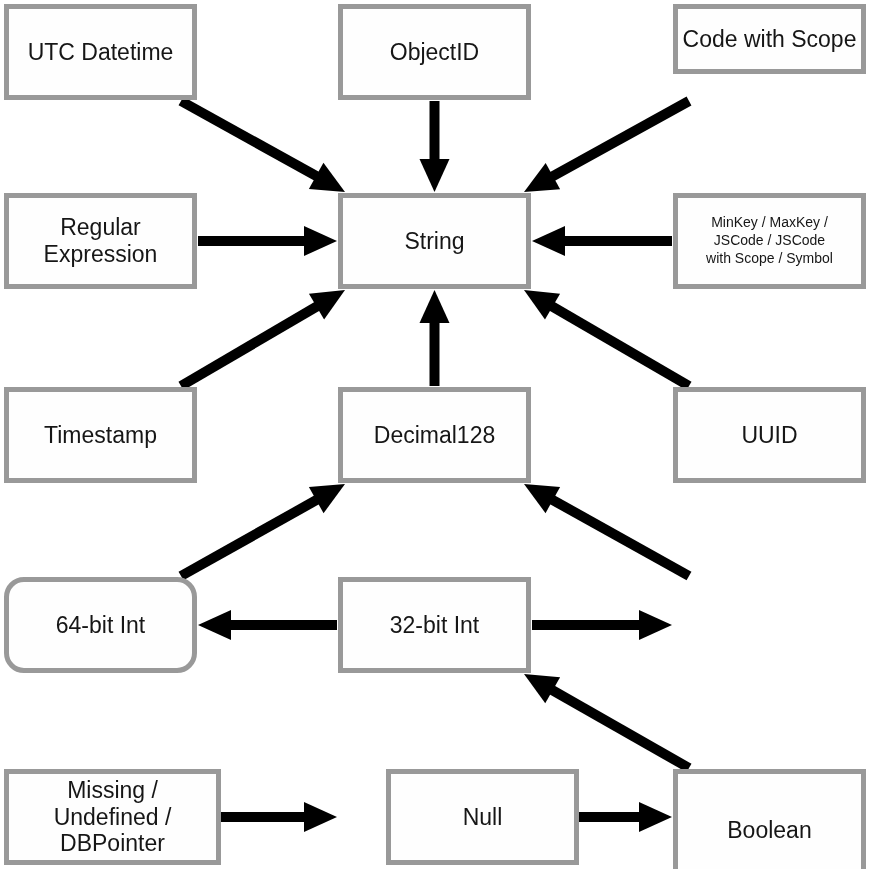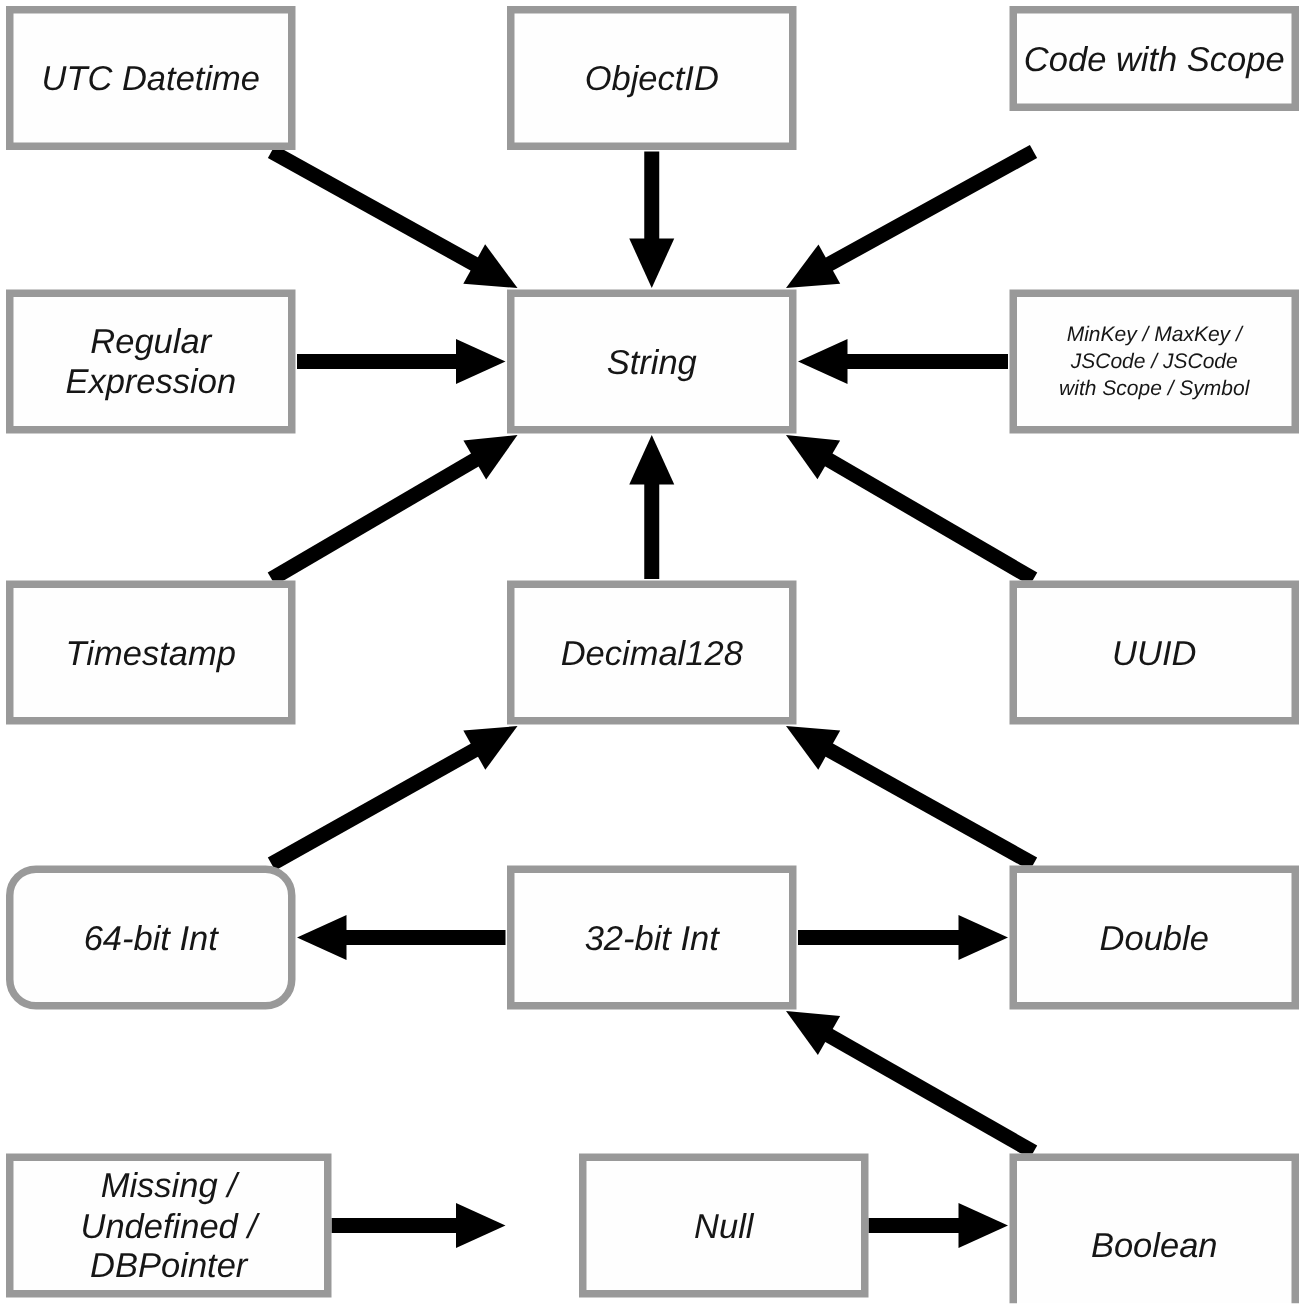--- a/index.html
+++ b/index.html
@@ -37,21 +37,20 @@
     background: var(--box-fill, #fefefe);
     color: var(--text, #161616);
     display: flex;
     flex-direction: column;
     align-items: center;
     justify-content: center;
     text-align: center;
     font-size: 23px;
     line-height: 1.17;
     padding: 0 15px;
-    font-style: italic;
   }
   .node.small {
     font-size: 14px;
     line-height: 1.27;
   }
   .node .label-line {
     white-space: nowrap;
   }
 </style>
 </head>
@@ -150,23 +149,20 @@
       </div>
       <div class="node" style="left: 673px; top: 387px; width: 193px; height: 96px;">
         <div class="label-line">UUID</div>
       </div>
       <div class="node" style="left: 4px; top: 577px; width: 193px; height: 96px; border-radius: 20px;">
         <div class="label-line">64-bit Int</div>
       </div>
       <div class="node" style="left: 338px; top: 577px; width: 193px; height: 96px;">
         <div class="label-line">32-bit Int</div>
       </div>
-      <div class="node" style="left: 673px; top: 577px; width: 193px; height: 96px;">
-        <div class="label-line">Double</div>
-      </div>
       <div class="node" style="left: 4px; top: 769px; width: 217px; height: 96px;">
         <div class="label-line">Missing /</div>
         <div class="label-line">Undefined /</div>
         <div class="label-line">DBPointer</div>
       </div>
       <div class="node" style="left: 338px; top: 769px; width: 193px; height: 96px; margin-left: 48px;">
         <div class="label-line">Null</div>
       </div>
       <div class="node" style="left: 673px; top: 769px; width: 193px; height: 123px;">
         <div class="label-line">Boolean</div>

